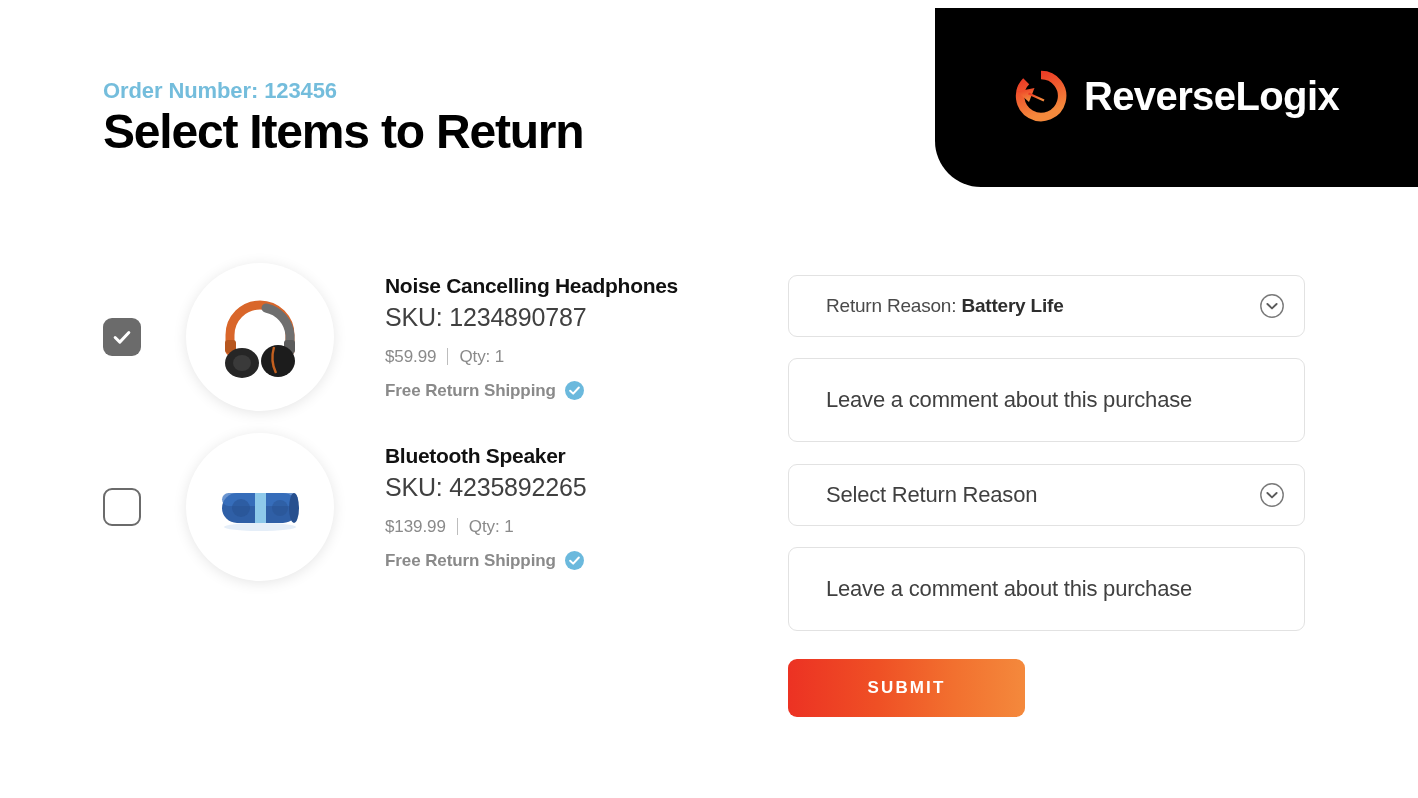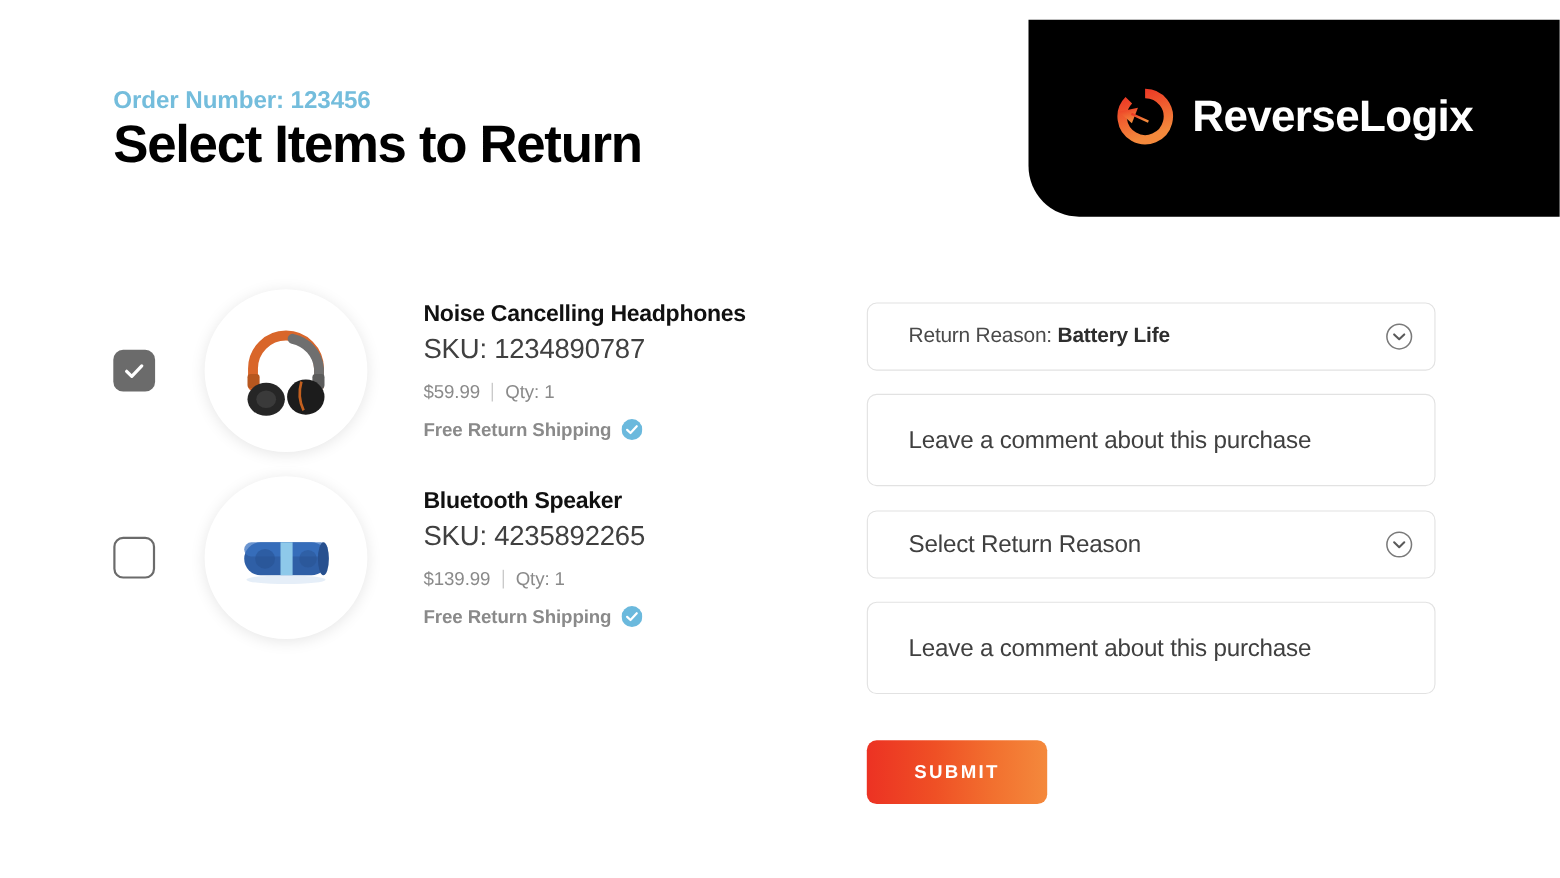--- a/index.html
+++ b/index.html
@@ -15,21 +15,21 @@
   .page {
     position: relative;
     width: 1418px;
     height: 798px;
     background: #ffffff;
   }
 
   
   .brand-panel {
     position: absolute;
-    top: 18px;
+    top: 8px;
     right: 0;
     width: 483px;
     height: 179px;
     background: #000000;
     border-bottom-left-radius: 46px;
     display: flex;
     align-items: center;
     justify-content: center;
   }
   .brand-lockup {
@@ -162,22 +162,22 @@
   .select-text .strong { font-weight: bold; color: #2e2e2e; }
   .placeholder-text {
     font-size: 22px; color: #404040; letter-spacing: -0.2px;
   }
   .chevron-icon { width: 26px; height: 26px; display: block; flex: none; }
 
   .field-group + .field-group { margin-top: 22px; }
 
   
   .submit-btn {
-    margin-top: 42px;
-    width: 164px; height: 58px;
+    margin-top: 28px;
+    width: 237px; height: 58px;
     border: none;
     border-radius: 9px;
     background: linear-gradient(90deg, #ec3223 0%, #ef5025 38%, #f2702f 70%, #f4893c 100%);
     color: #ffffff;
     font-family: "Liberation Sans", sans-serif;
     font-size: 17px;
     font-weight: bold;
     letter-spacing: 2.1px;
     cursor: pointer;
   }

